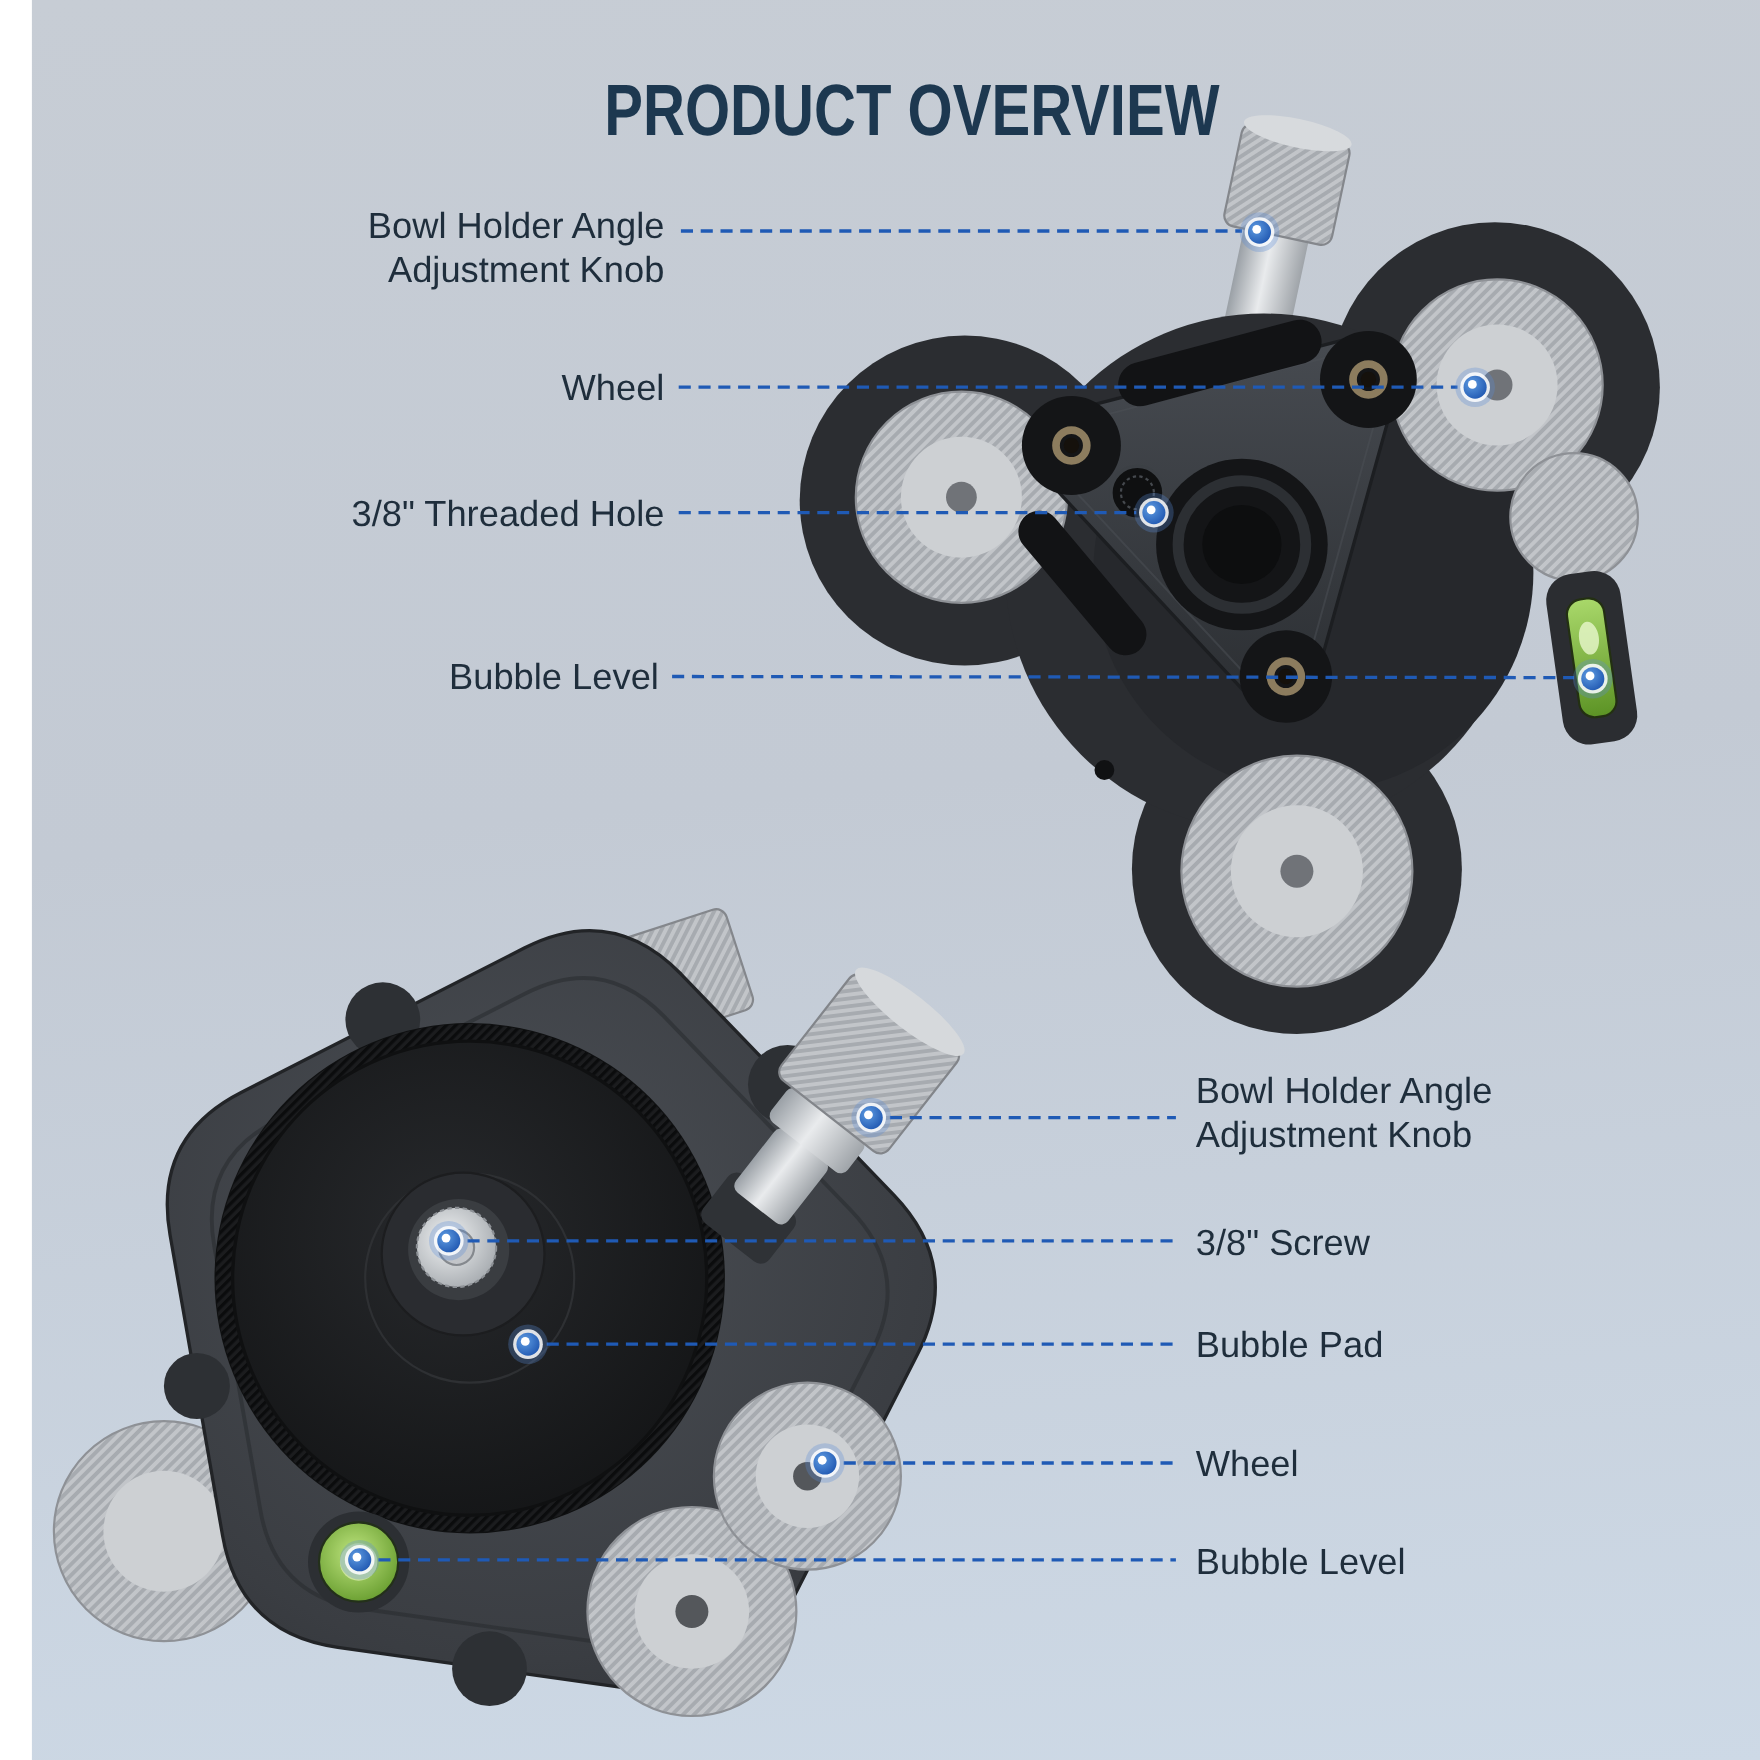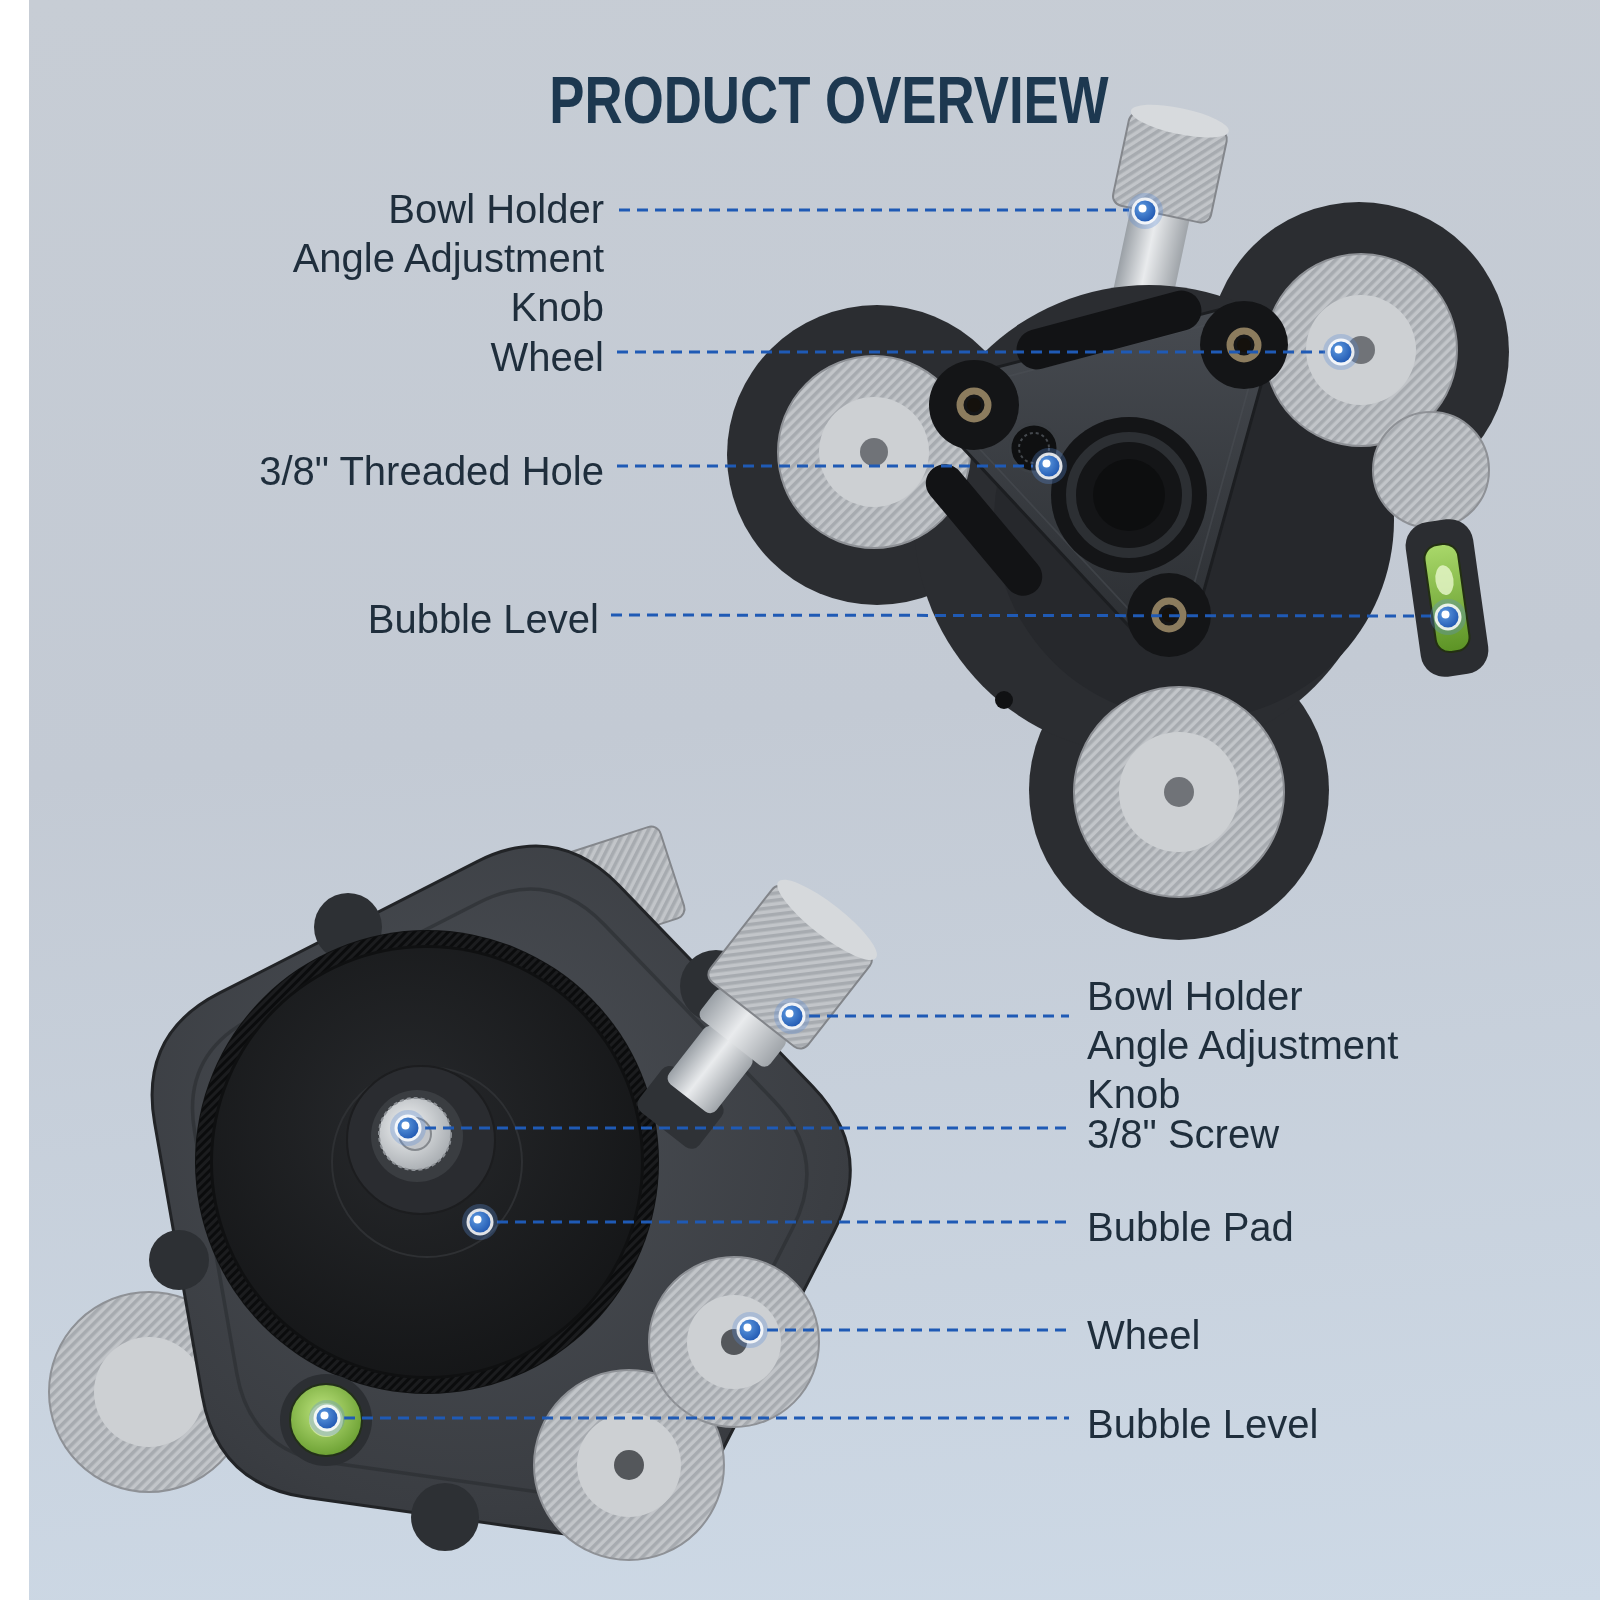--- a/index.html
+++ b/index.html
@@ -17,21 +17,21 @@
     margin:0;
     text-align:center;
     font-size:66px;
     font-weight:bold;
     color:#1d3850;
     letter-spacing:0px;
     transform:scaleX(.8);
   }
   .label{
     position:absolute;
-    font-size:40px;
+    font-size:33px;
     line-height:1.22;
     color:#1f2e3c;
     font-weight:500;
     white-space:nowrap;
   }
   .label.two-line{white-space:normal;width:315px;}
   .label.align-right{text-align:right;}
   svg.scene{position:absolute;top:0;left:0;}
 </style>
 </head>

